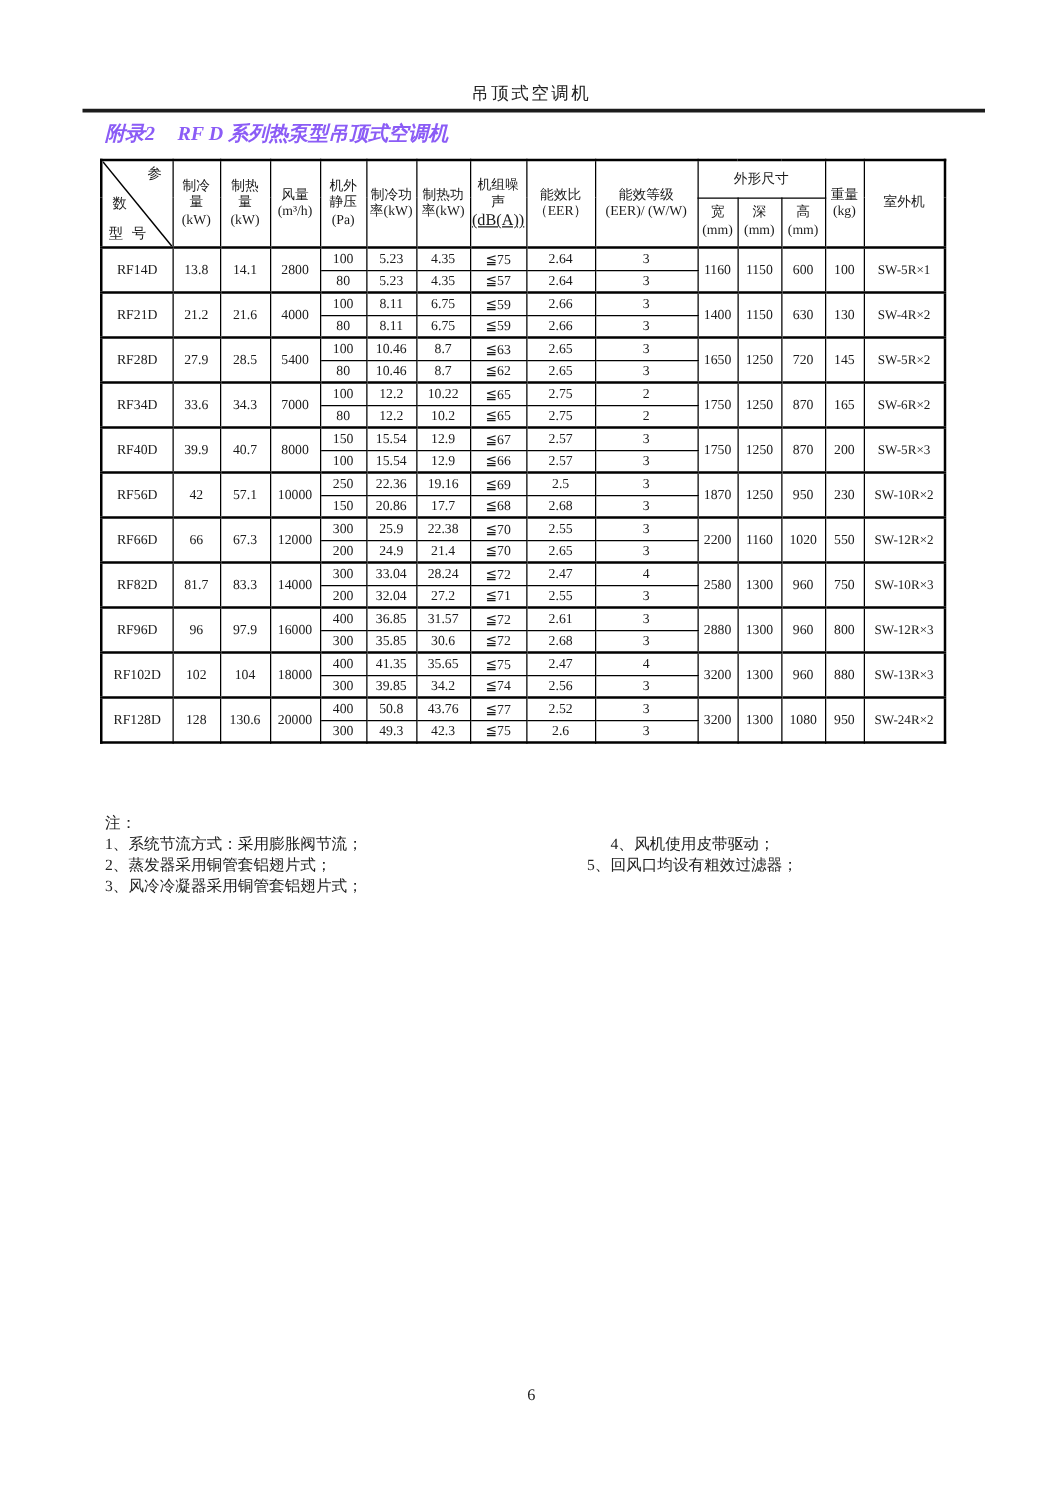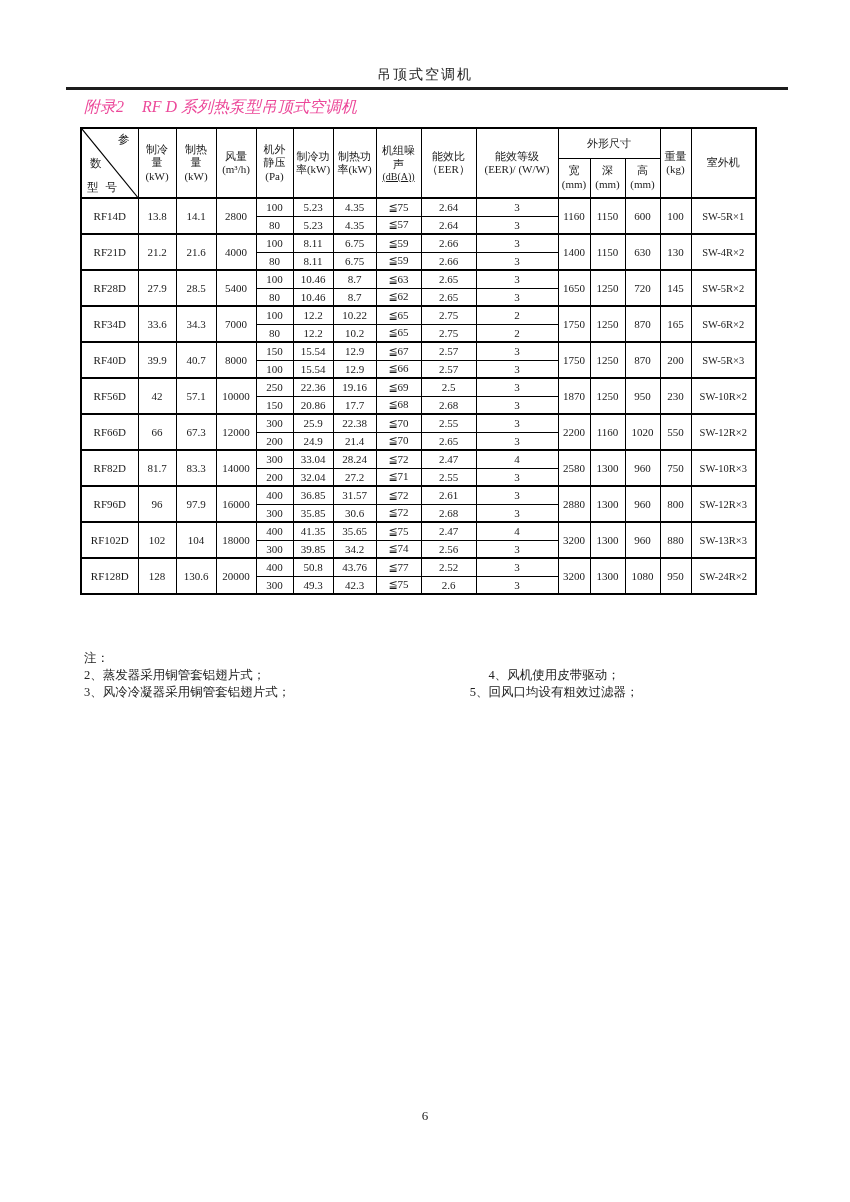--- a/index.html
+++ b/index.html
@@ -11,40 +11,40 @@
   .running-header{
     position:absolute;top:66px;left:0;width:100%;
     text-align:center;font-size:14px;letter-spacing:2px;color:#222;
   }
   .header-rule{
     position:absolute;top:87px;left:66px;width:722px;height:0;
     border-top:3px solid #1c1c1c;
   }
   .appendix-title{
     position:absolute;top:97px;left:84px;
-    font-size:16px;font-weight:normal;font-style:italic;color:#ec4899;
+    font-size:16px;font-weight:bold;font-style:italic;color:#8b5cf6;
   }
   .appendix-title .gap{display:inline-block;width:18px;}
   .table-wrap{position:absolute;top:127px;left:80px;}
   table.spec{
     border-collapse:collapse;table-layout:fixed;
     border:2px solid #000;font-size:11px;color:#1a1a1a;
   }
   table.spec th,table.spec td{
     border:1px solid #000;text-align:center;vertical-align:middle;
     padding:0 1px;font-weight:normal;overflow:hidden;
   }
   table.spec thead th{white-space:pre-line;line-height:1.22;}
   table.spec thead tr.h1{height:30px;}
   table.spec thead tr.h2{height:40px;}
   table.spec thead{border-bottom:2px solid #000;}
   table.spec tbody tr{height:18px;}
   table.spec tbody tr.block-start td{border-top:2px solid #000;}
   td.outdoor{font-size:10.5px;}
-  .noise-unit{display:block;font-size:10px;line-height:1.1;text-decoration:underline;}
+  .noise-unit{display:block;font-size:13px;line-height:1.1;text-decoration:underline;}
   .corner{position:relative;padding:0;}
   .corner-diag{position:absolute;left:0;top:0;width:100%;height:100%;}
   .corner-diag line{stroke:#000;stroke-width:1.2;}
   .corner span{position:absolute;font-size:11.5px;}
   .corner .param-top{top:3px;right:8px;}
   .corner .param-bottom{top:27px;left:8px;}
   .corner .model-label{bottom:3px;left:5px;letter-spacing:2px;white-space:nowrap;}
   .notes{
     position:absolute;top:650px;left:84px;width:640px;
     font-size:12.5px;line-height:17px;color:#222;
@@ -420,20 +420,21 @@
       <td>3</td>
     </tr>
   </tbody>
     </table>
   </div>
 
   <div class="notes">
     <div>注：</div>
     <div class="notes-columns">
       <div class="notes-col-left">
+        <div>1、系统节流方式：采用膨胀阀节流；</div>
         <div>2、蒸发器采用铜管套铝翅片式；</div>
         <div>3、风冷冷凝器采用铜管套铝翅片式；</div>
       </div>
       <div class="notes-col-right">
         <div>4、风机使用皮带驱动；</div>
         <div>5、回风口均设有粗效过滤器；</div>
       </div>
     </div>
   </div>
 

